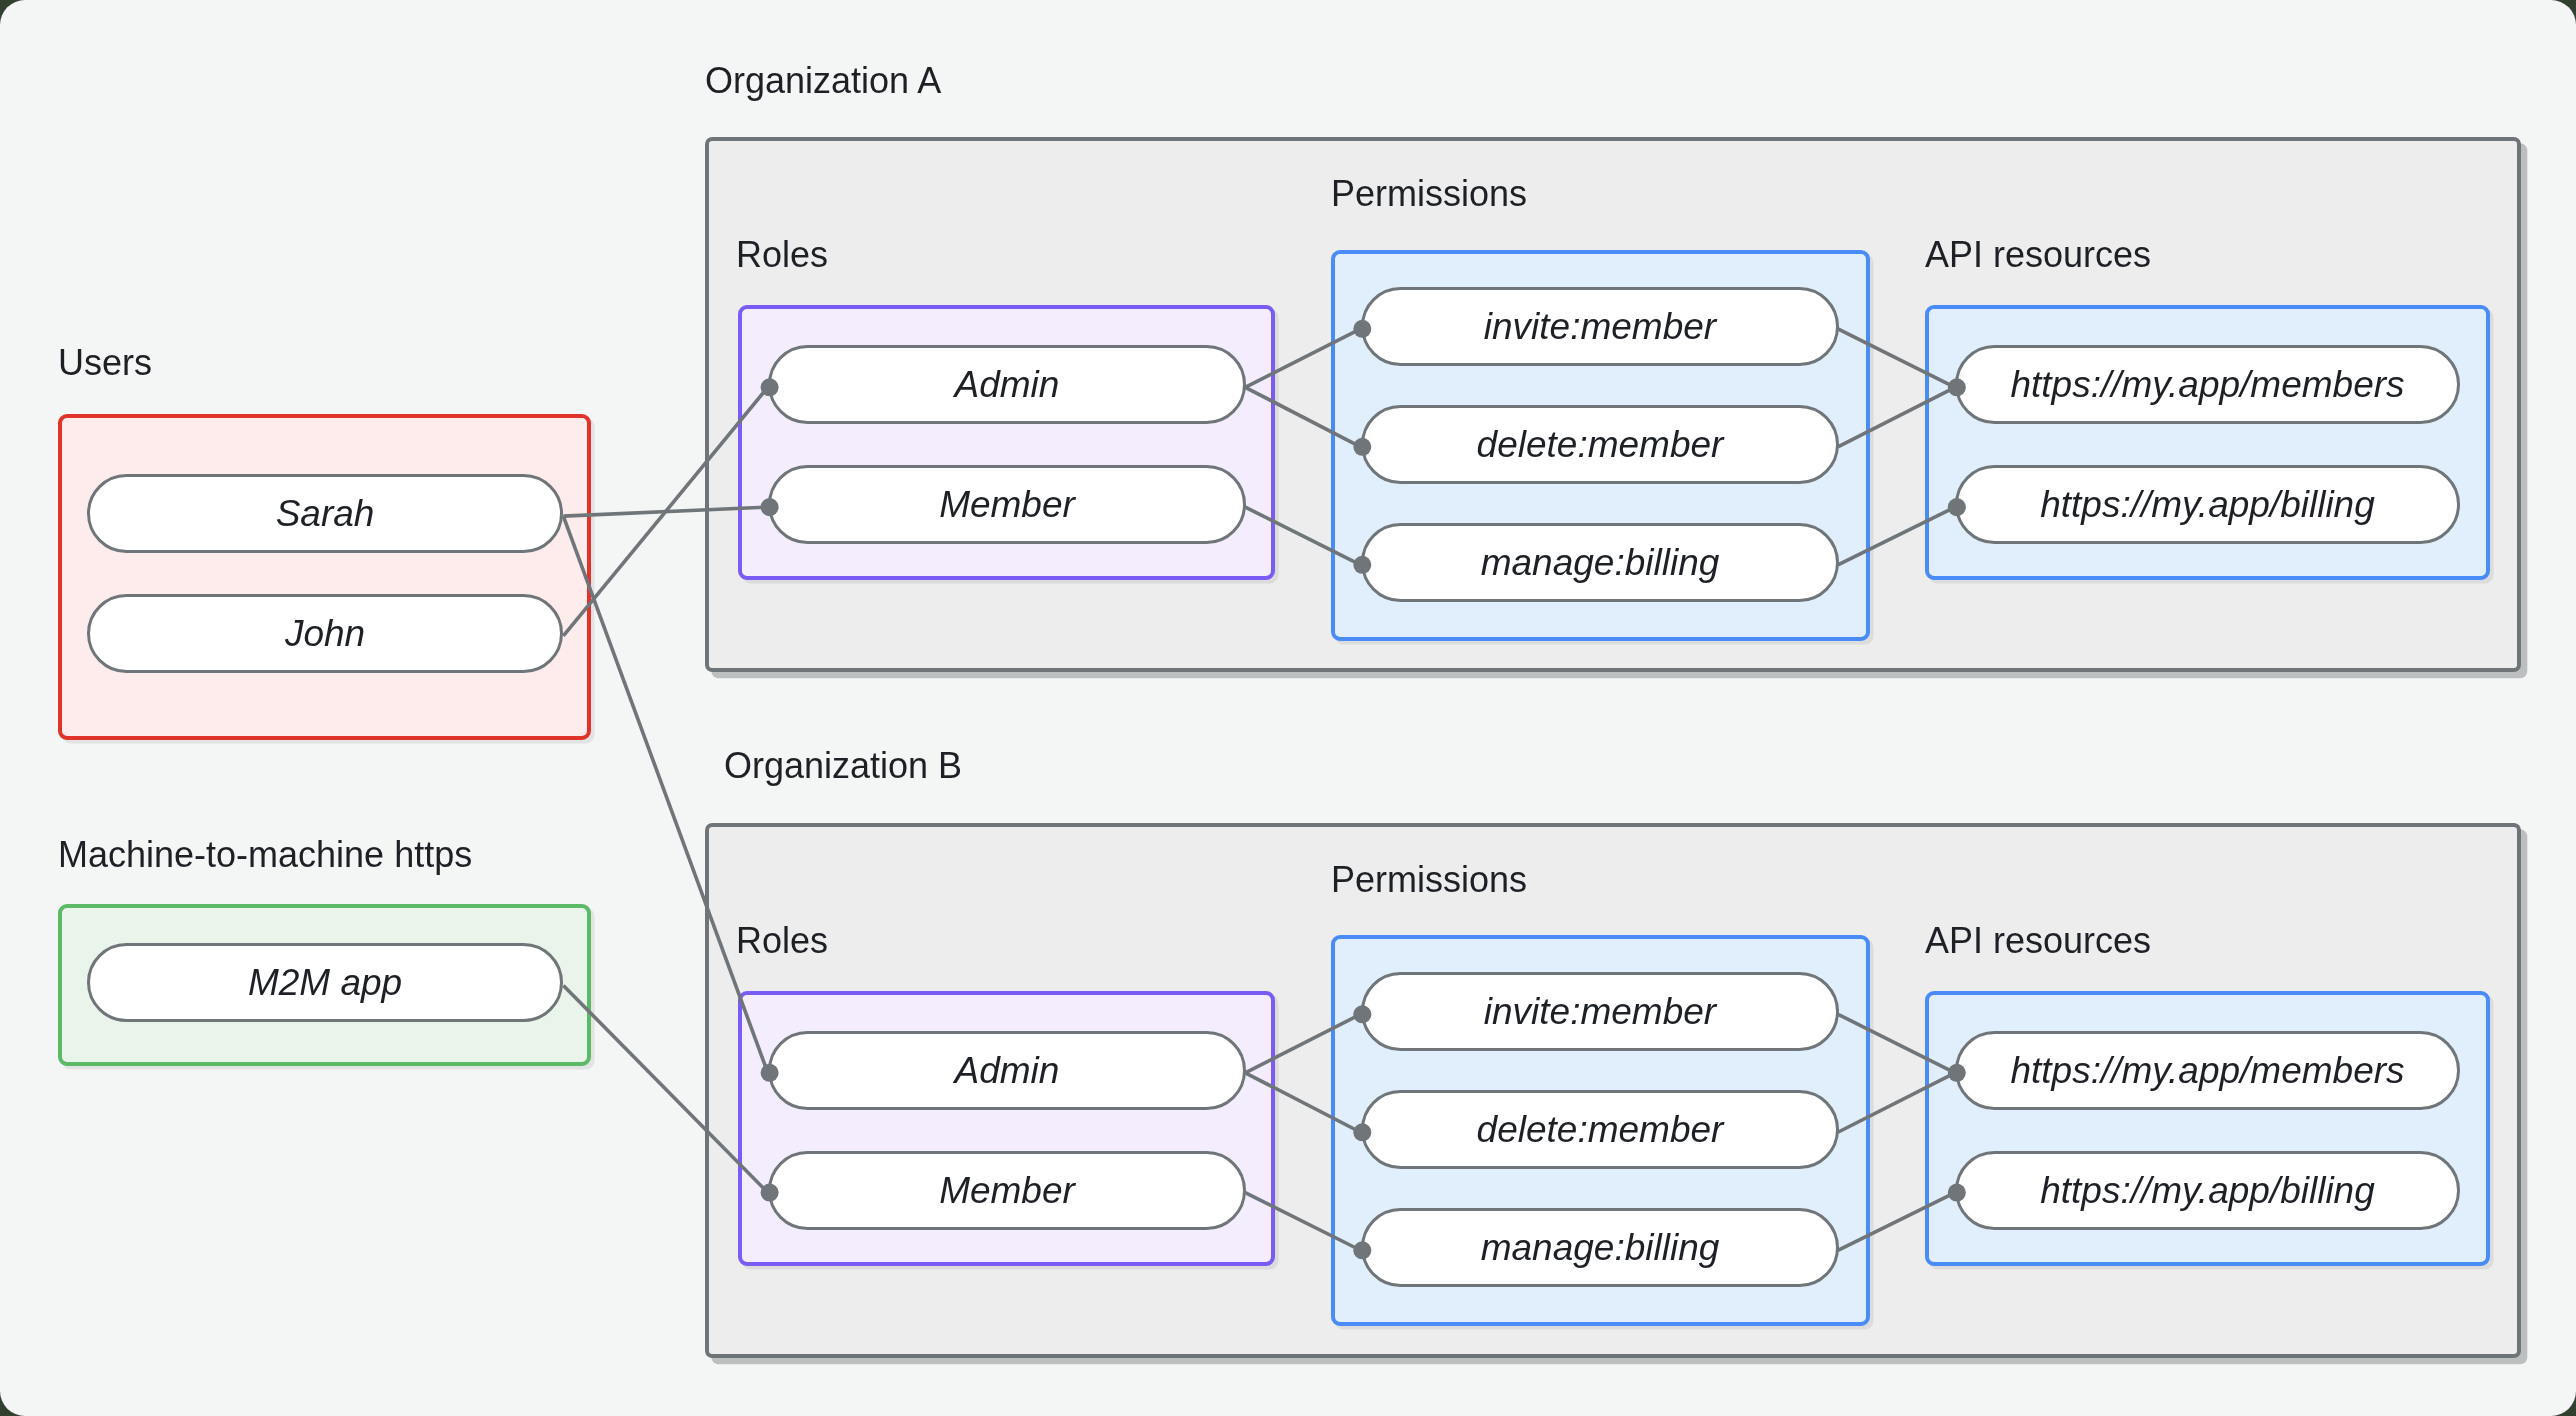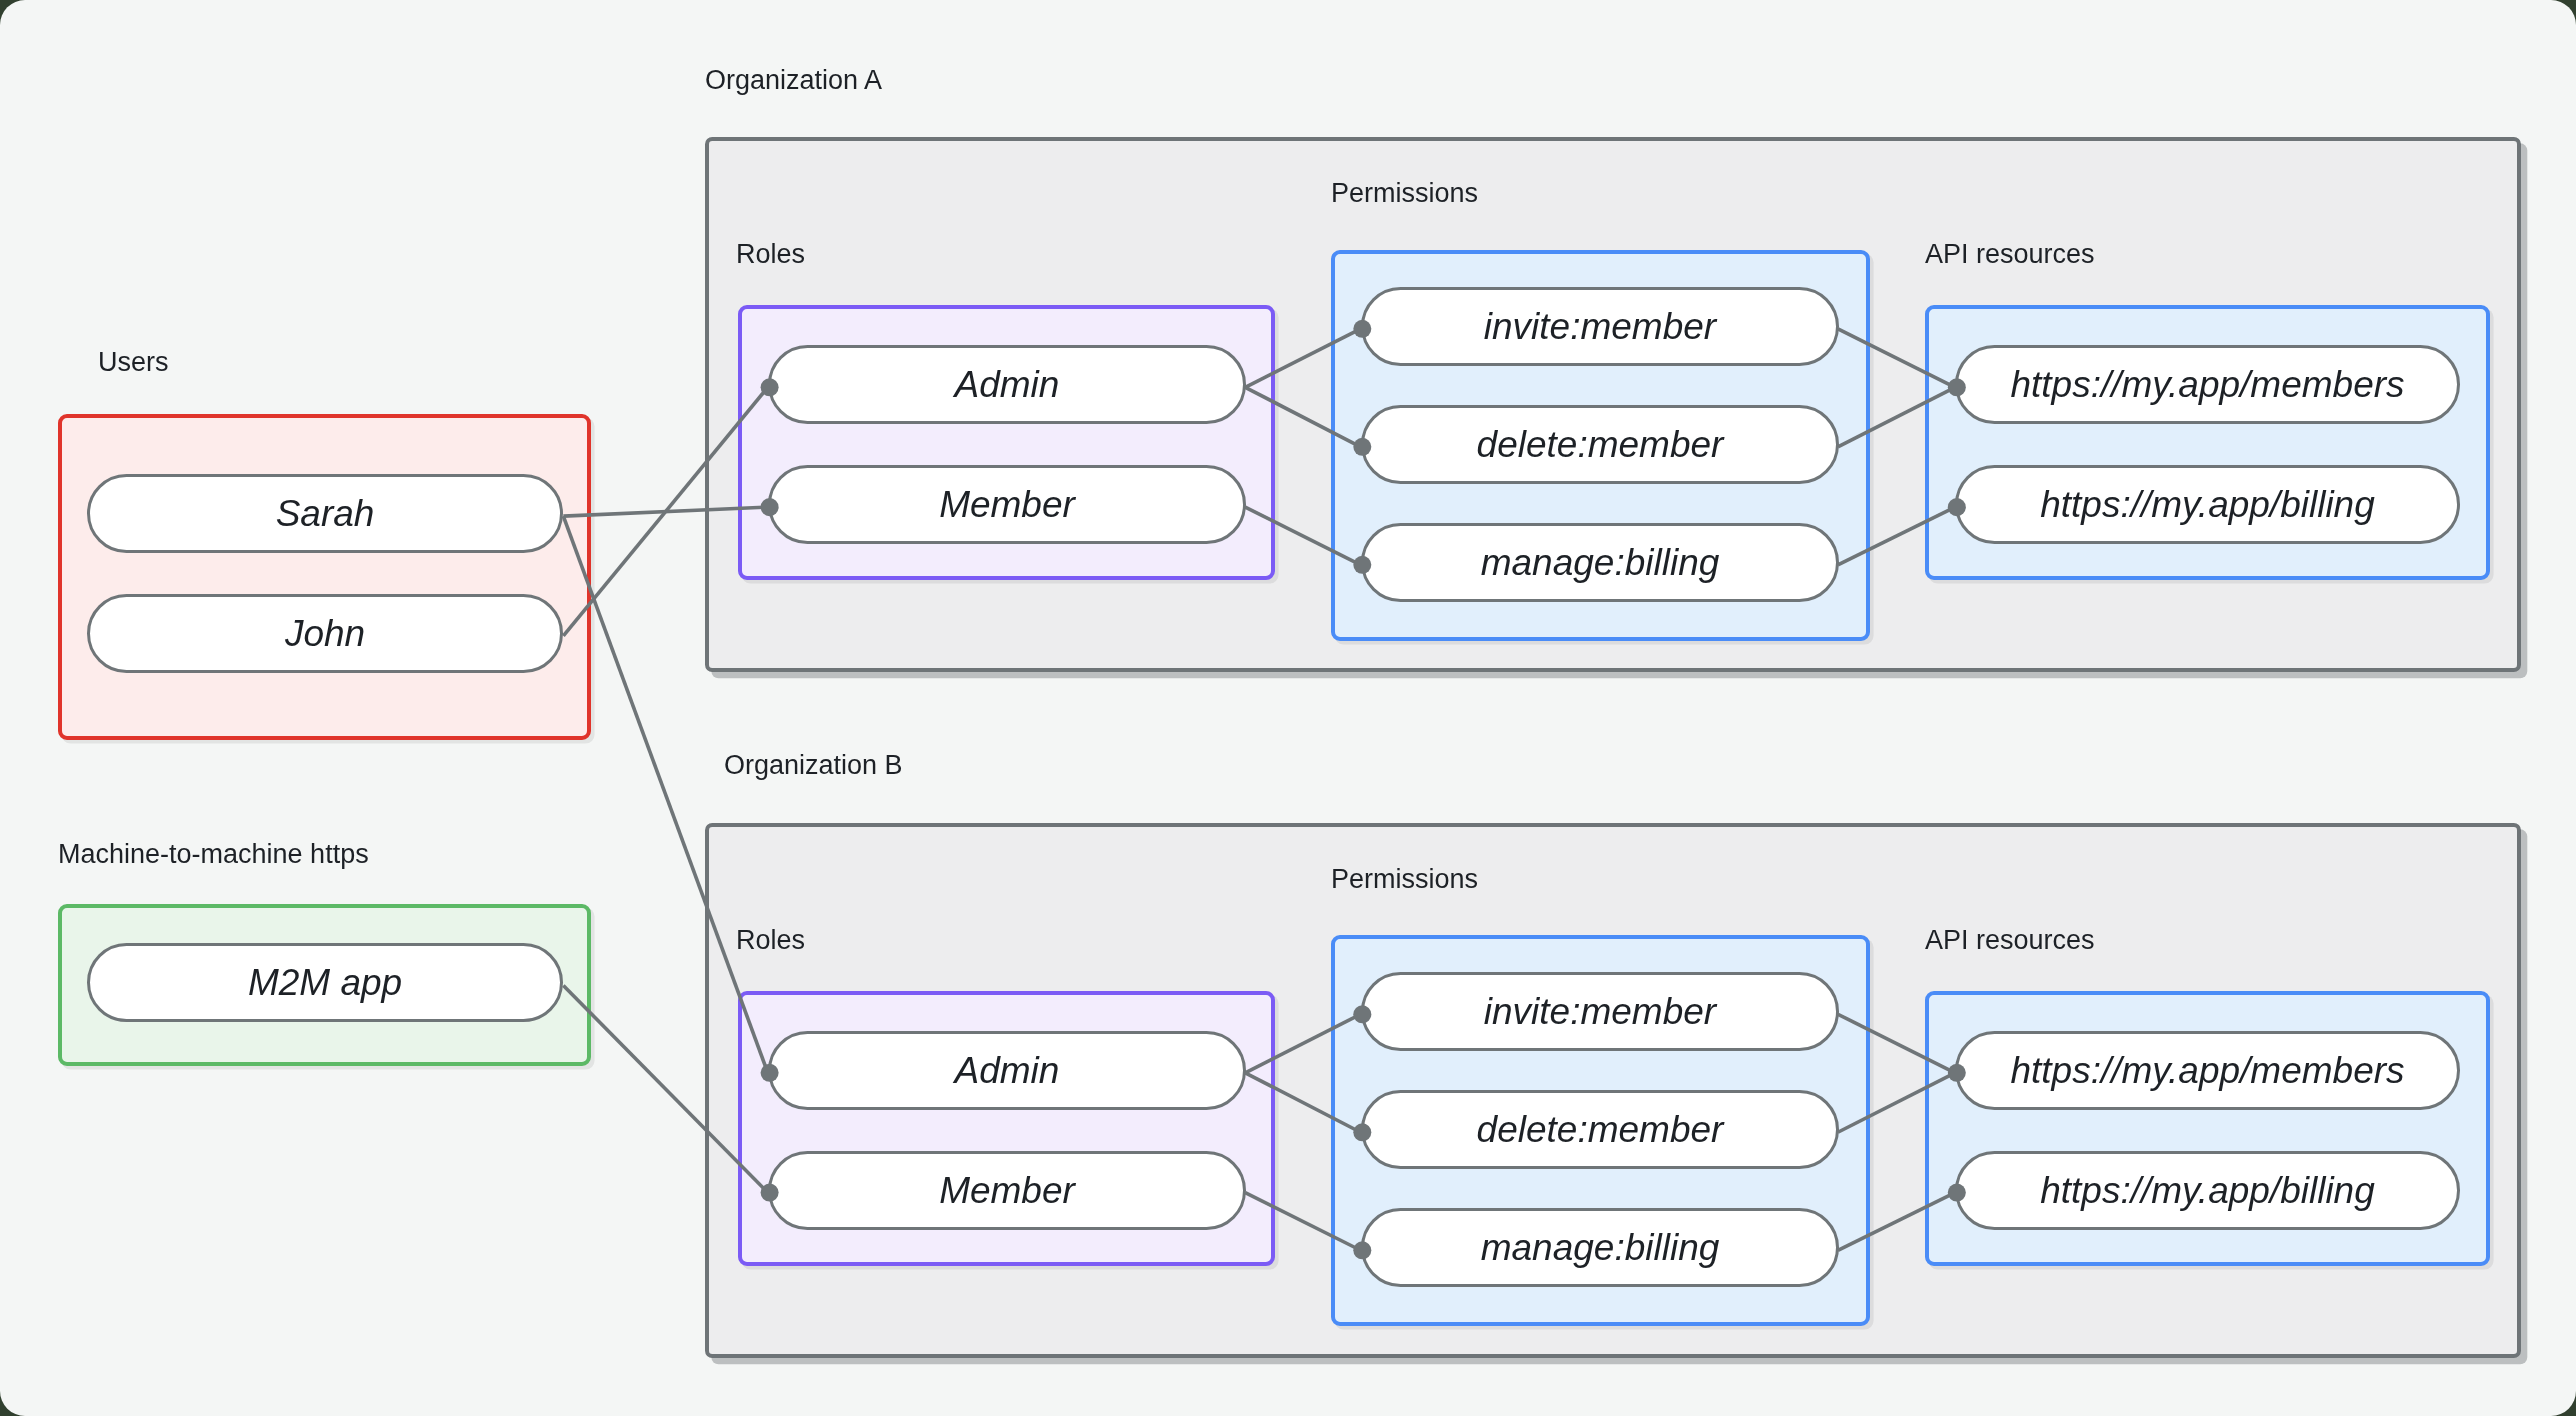--- a/index.html
+++ b/index.html
@@ -8,21 +8,21 @@
     --users_border:#e0342b; --users_fill:#fdeceb;
     --m2m_border:#5cb966; --m2m_fill:#e9f5ea;
     --roles_border:#7b5bf5; --roles_fill:#f3edfd;
     --blue_border:#4a8cf7; --blue_fill:#e1effc;
     --pill_border:#6f7578; --pill_fill:#ffffff; --edge:#6f7578;
   }
   *{margin:0;padding:0;box-sizing:border-box;}
   html,body{width:2576px;height:1416px;background:var(--outer_bg);font-family:"Liberation Sans",sans-serif;}
   .canvas{position:relative;width:2576px;height:1416px;background:var(--page_bg);
     border-radius:25px;overflow:hidden;color:var(--text);}
-  .lbl{position:absolute;font-size:27px;line-height:43px;color:var(--text);white-space:nowrap;text-align:right;}
+  .lbl{position:absolute;font-size:36px;line-height:43px;color:var(--text);white-space:nowrap;text-align:right;}
   .gbox{position:absolute;border-radius:9px;}
   .org{border:4.5px solid var(--org_border);background:var(--org_fill);border-radius:7.2px;
     box-shadow:6.3px 6.3px 0 rgba(104,110,113,0.40);}
   .users{border:4.5px solid var(--users_border);background:var(--users_fill);box-shadow:3.6px 3.6px 0 rgba(0,0,0,0.07);}
   .m2m{border:4.5px solid var(--m2m_border);background:var(--m2m_fill);box-shadow:3.6px 3.6px 0 rgba(0,0,0,0.07);}
   .roles{border:4.5px solid var(--roles_border);background:var(--roles_fill);box-shadow:3.6px 3.6px 0 rgba(0,0,0,0.07);}
   .blue{border:4.5px solid var(--blue_border);background:var(--blue_fill);box-shadow:3.6px 3.6px 0 rgba(0,0,0,0.07);}
   .pill{position:absolute;height:79px;border:3.6px solid var(--pill_border);background:var(--pill_fill);
     border-radius:42px;display:flex;align-items:center;justify-content:center;
     font-size:37px;color:var(--text);white-space:nowrap;font-style:italic;}
@@ -39,21 +39,21 @@
   <div class="gbox m2m" style="left:58px;top:904px;width:533px;height:162px;"></div>
   <div class="gbox org" style="left:705px;top:137px;width:1816px;height:535px;"></div>
   <div class="gbox org" style="left:705px;top:823px;width:1816px;height:535px;"></div>
   <div class="gbox roles" style="left:738px;top:305px;width:537px;height:275px;"></div>
   <div class="gbox blue" style="left:1331px;top:250px;width:539px;height:391px;"></div>
   <div class="gbox blue" style="left:1925px;top:305px;width:565px;height:275px;"></div>
   <div class="gbox roles" style="left:738px;top:991px;width:537px;height:275px;"></div>
   <div class="gbox blue" style="left:1331px;top:935px;width:539px;height:391px;"></div>
   <div class="gbox blue" style="left:1925px;top:991px;width:565px;height:275px;"></div>
 
-  <div class="lbl" style="left:58px;top:341px;margin-left:40px;">Users</div>
+  <div class="lbl" style="left:58px;top:341px;">Users</div>
   <div class="lbl" style="left:58px;top:833px;">Machine-to-machine https</div>
   <div class="lbl" style="left:705px;top:59px;">Organization A</div>
   <div class="lbl" style="left:724px;top:744px;">Organization B</div>
   <div class="lbl" style="left:736px;top:233px;">Roles</div>
   <div class="lbl" style="left:1331px;top:172px;">Permissions</div>
   <div class="lbl" style="left:1925px;top:233px;">API resources</div>
   <div class="lbl" style="left:736px;top:919px;">Roles</div>
   <div class="lbl" style="left:1331px;top:858px;">Permissions</div>
   <div class="lbl" style="left:1925px;top:919px;">API resources</div>
 

